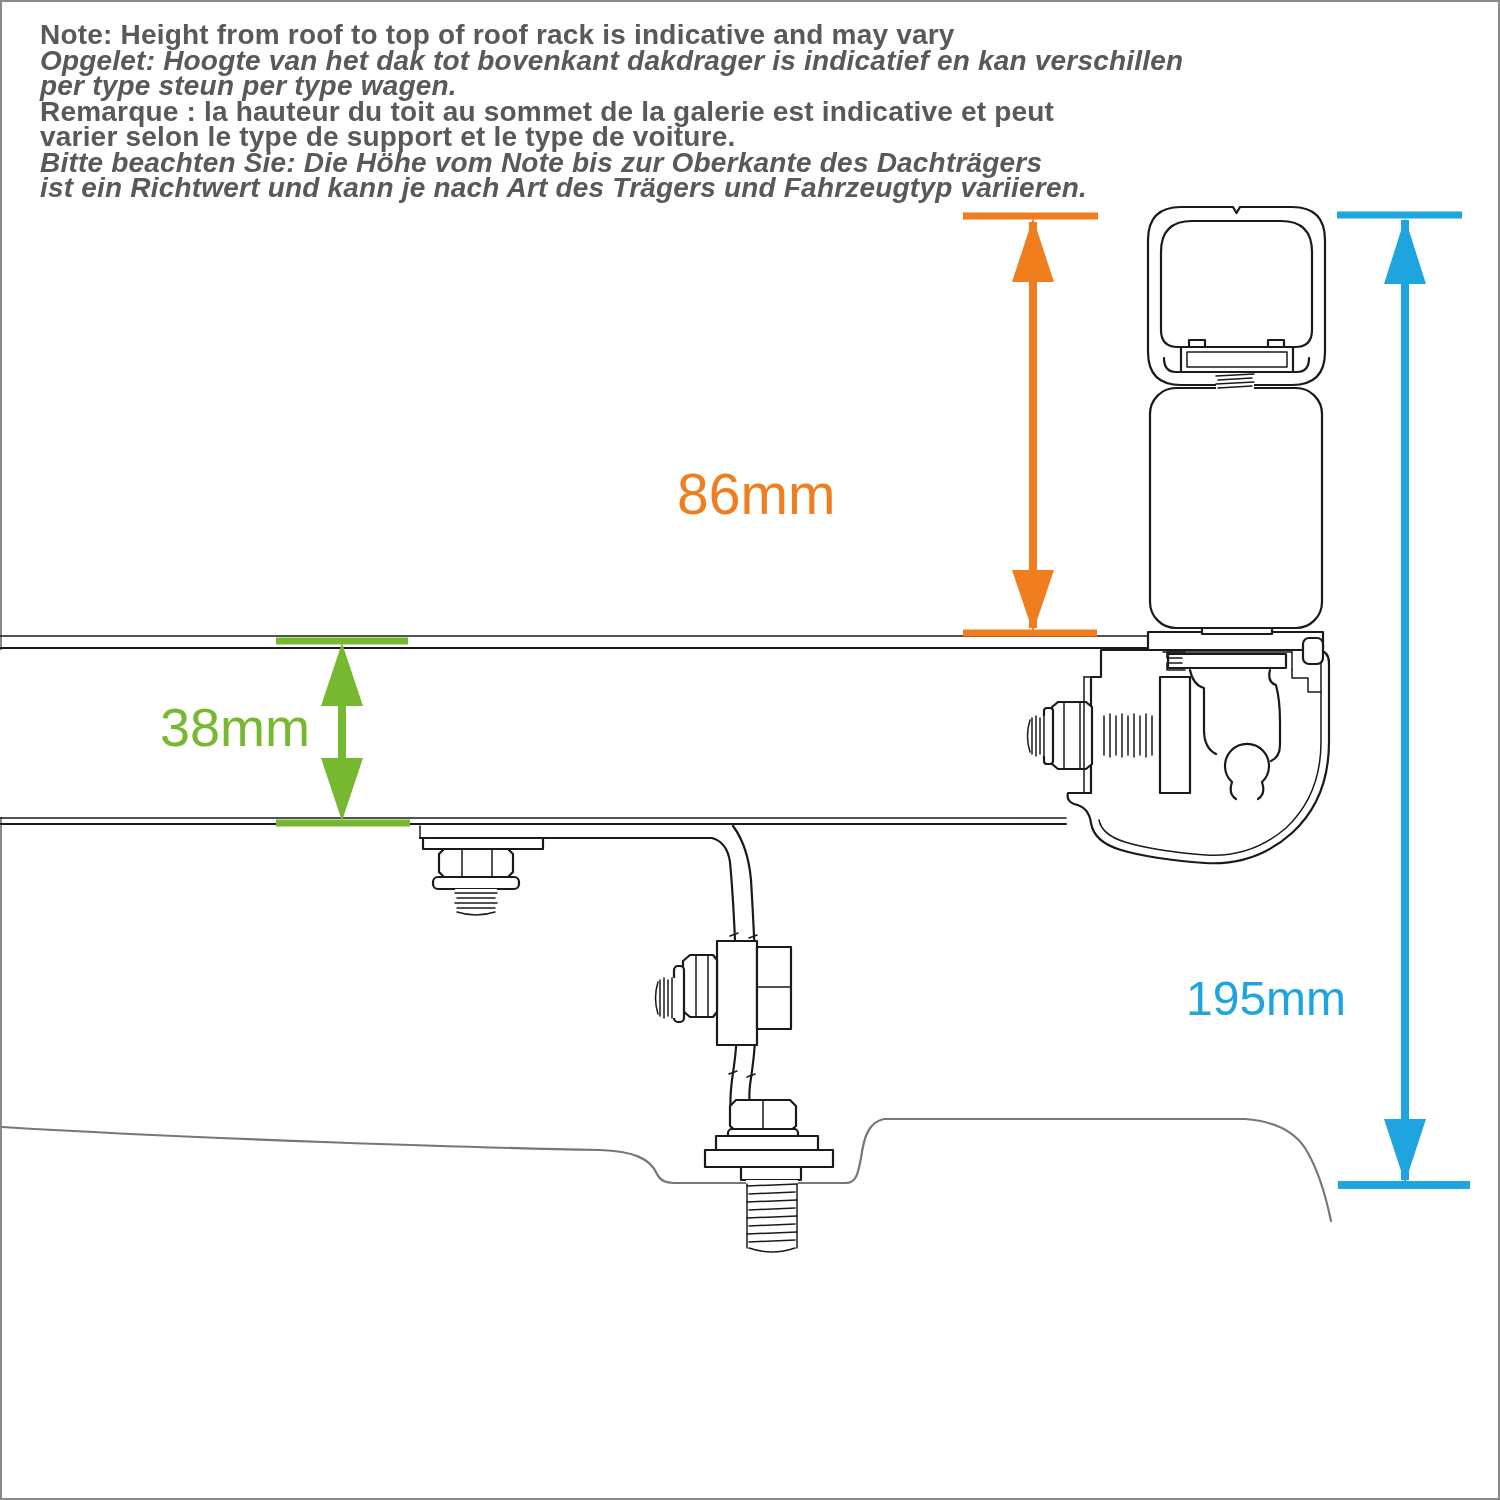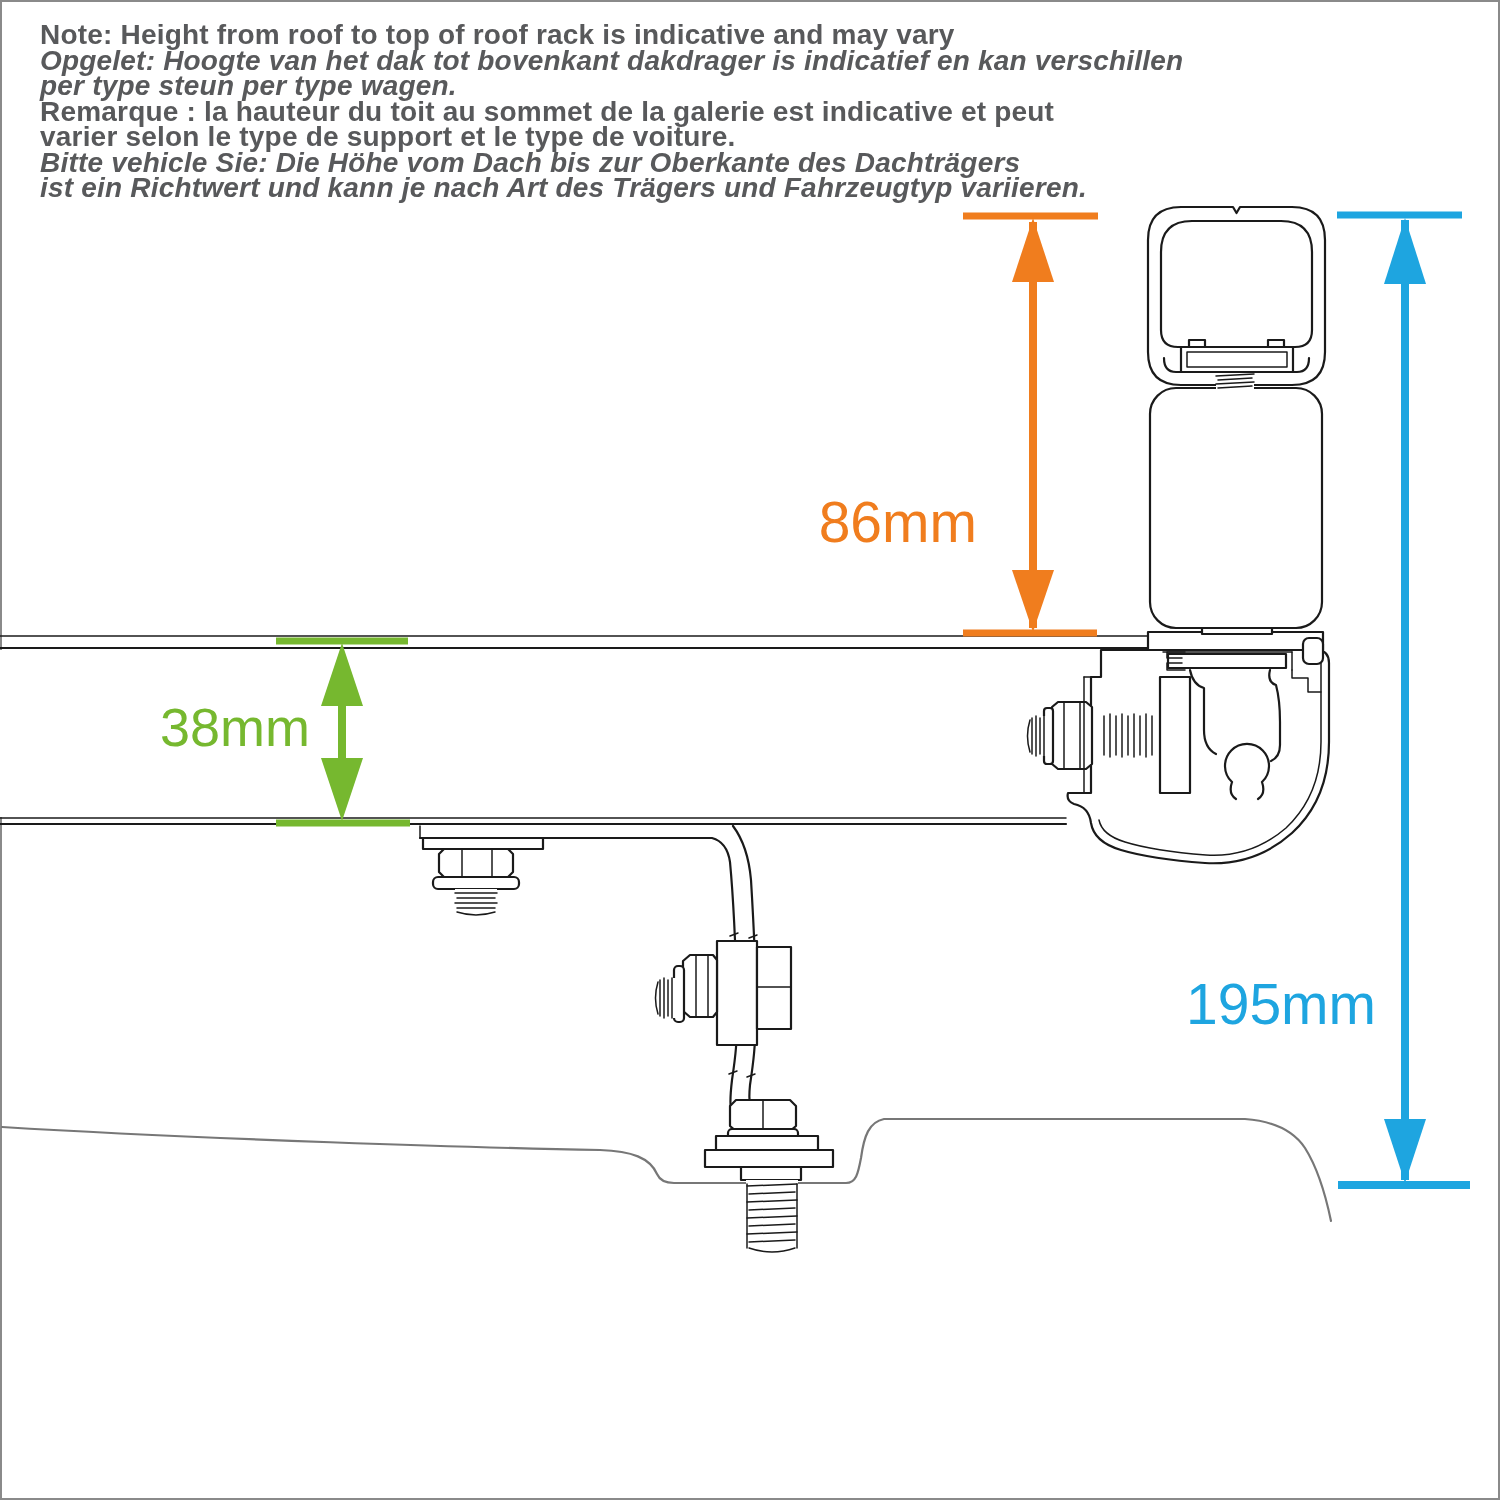--- a/index.html
+++ b/index.html
@@ -12,23 +12,23 @@
   .canvas{position:absolute;left:0;top:0;}
   .note{
     position:absolute;left:40px;top:22px;width:960px;
     color:var(--c-note_text);font-size:28px;font-weight:bold;line-height:25.5px;
     letter-spacing:.2px;white-space:nowrap;
   }
   .note .em{font-style:italic;}
   .dim-label{
     position:absolute;font-weight:400;letter-spacing:0;
   }
-  .dim-label.orange{color:var(--c-orange);font-size:57px;left:677px;top:461px;width:300px;text-align:right;margin-top:28px;}
+  .dim-label.orange{color:var(--c-orange);font-size:57px;left:677px;top:461px;width:300px;text-align:left;}
   .dim-label.green{color:var(--c-green);font-size:54px;left:10px;top:696px;width:300px;text-align:right;}
-  .dim-label.blue{color:var(--c-blue);font-size:57px;left:1186px;top:971px;}
+  .dim-label.blue{color:var(--c-blue);font-size:48px;left:1186px;top:971px;}
   
   .ln{stroke:var(--c-line);stroke-width:2.2;fill:none;stroke-linecap:round;stroke-linejoin:round;}
   .thin{stroke-width:1.5;}
   .fw{fill:#fff;stroke:var(--c-line);stroke-width:2.2;stroke-linejoin:round;}
   .wh{fill:#fff;stroke:none;}
   .roof{stroke:var(--c-roof_line);stroke-width:2.2;fill:none;stroke-linecap:round;}
   .frame{fill:none;stroke:var(--c-border);stroke-width:2;}
   .o-s{stroke:var(--c-orange);fill:none;}
   .o-f{fill:var(--c-orange);stroke:none;}
   .g-s{stroke:var(--c-green);fill:none;}
@@ -208,19 +208,19 @@
     <line class="b-s" stroke-width="8" x1="1338" y1="1185" x2="1470" y2="1185"></line>
   </g>
 </svg>
 
 <div class="note">
   <div class="note-line">Note: Height from roof to top of roof rack is indicative and may vary</div>
   <div class="note-line em">Opgelet: Hoogte van het dak tot bovenkant dakdrager is indicatief en kan verschillen</div>
   <div class="note-line em">per type steun per type wagen.</div>
   <div class="note-line">Remarque : la hauteur du toit au sommet de la galerie est indicative et peut</div>
   <div class="note-line">varier selon le type de support et le type de voiture.</div>
-  <div class="note-line em">Bitte vehicle Sie: Die Höhe vom Dach bis zur Oberkante des Dachträgers</div>
+  <div class="note-line em">Bitte beachten Sie: Die Höhe vom Note bis zur Oberkante des Dachträgers</div>
   <div class="note-line em">ist ein Richtwert und kann je nach Art des Trägers und Fahrzeugtyp variieren.</div>
 </div>
 
 <div class="dim-label orange">86mm</div>
 <div class="dim-label green">38mm</div>
 <div class="dim-label blue">195mm</div>
 
 </body></html>

